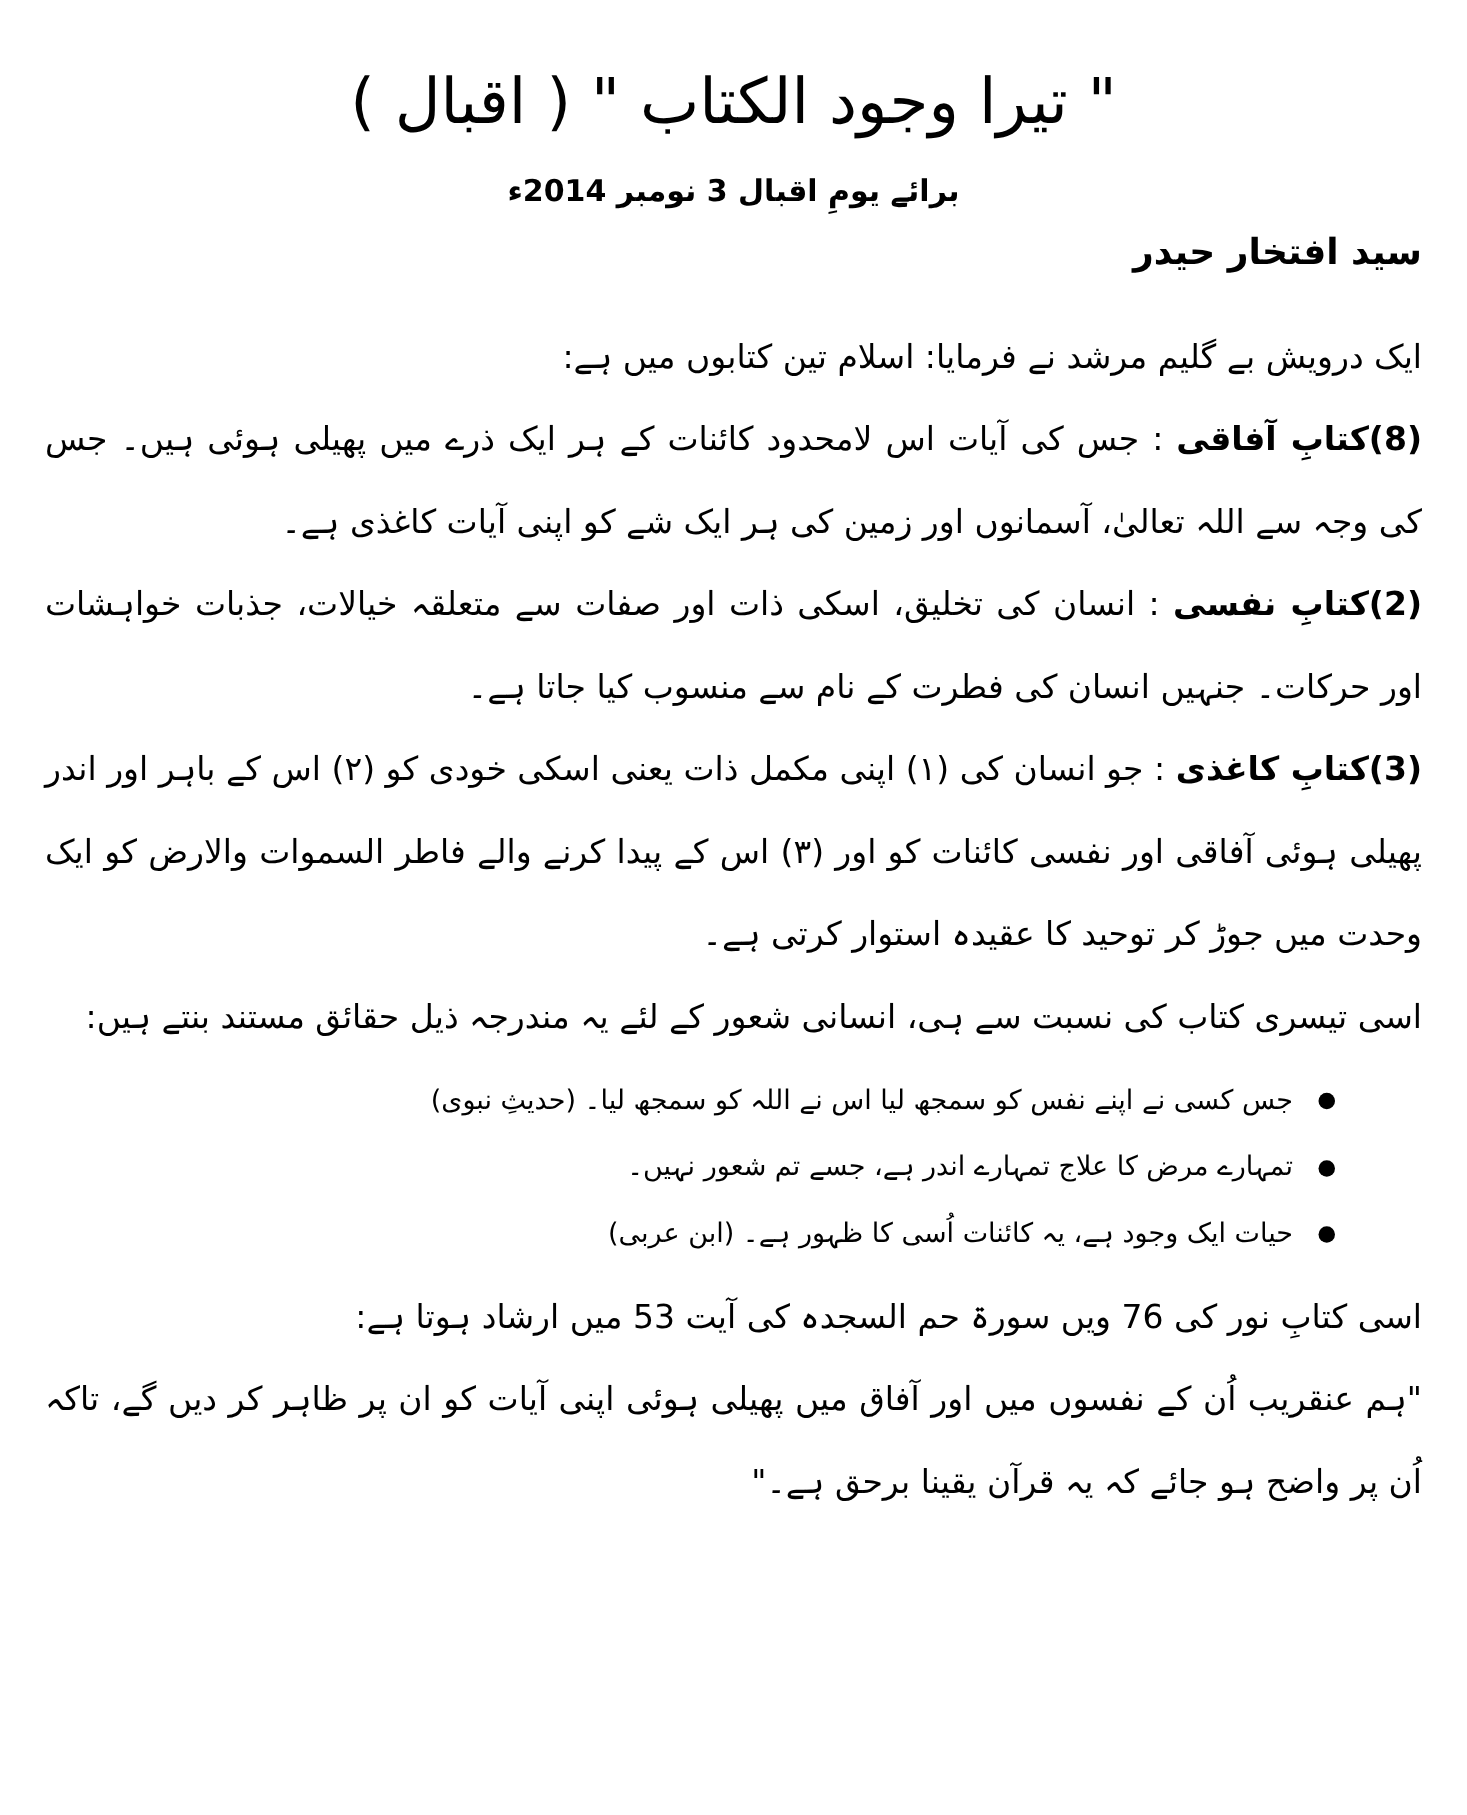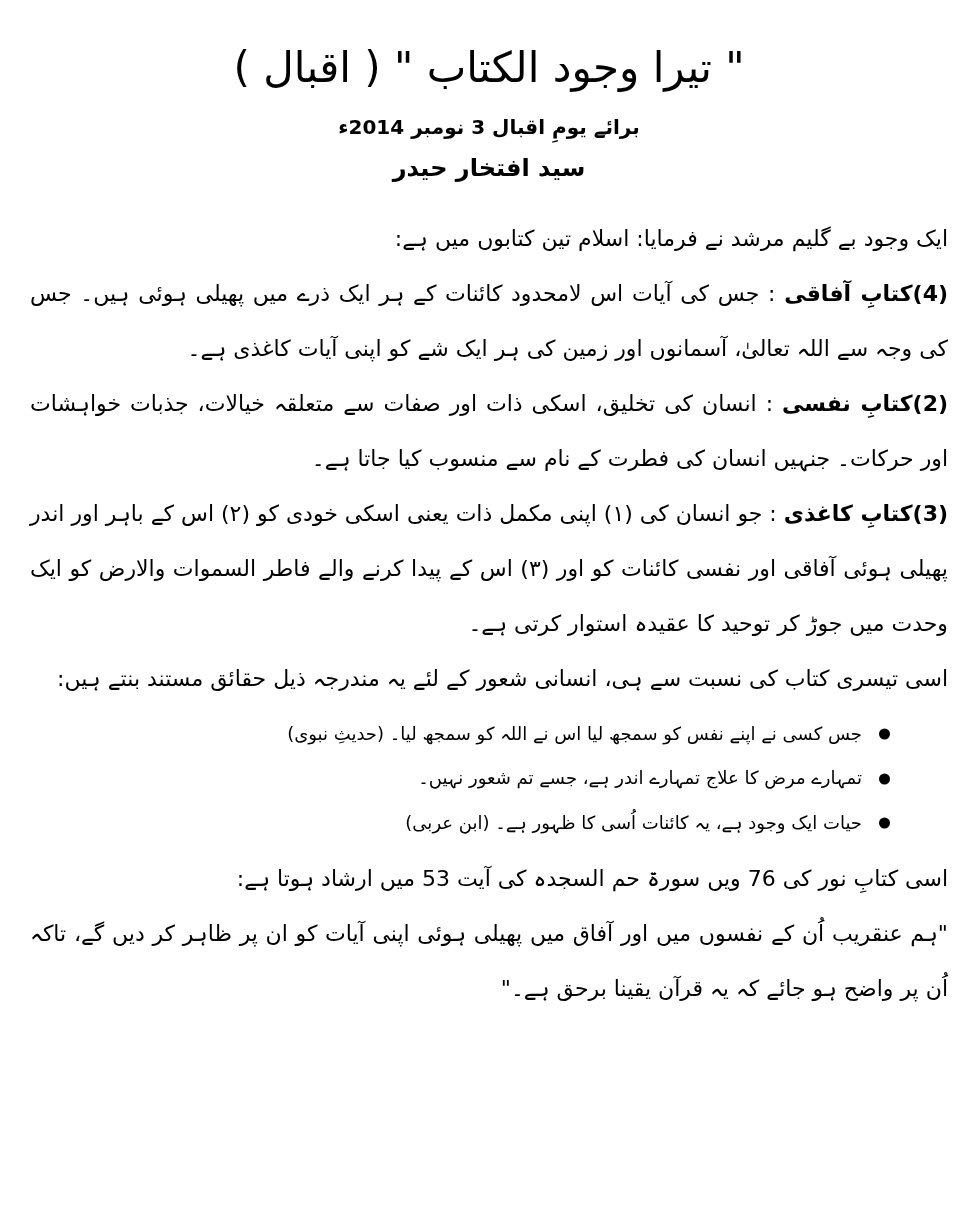--- a/index.html
+++ b/index.html
@@ -34,20 +34,21 @@
     font-size: 20px;
     font-weight: bold;
     line-height: 1.5;
     margin: 2px 0 10px 0;
   }
   .doc-author {
     font-size: 24px;
     font-weight: bold;
     line-height: 1.4;
     margin: 0 0 26px 0;
+    text-align: right;
   }
   .doc-body {
     direction: rtl;
     text-align: justify;
     font-size: 22px;
     line-height: 2.5;
   }
   .doc-body p {
     margin: 0;
   }
@@ -82,23 +83,23 @@
 <div class="page">
 
   <div class="doc-header">
     <h1 class="doc-title">" تیرا وجود الکتاب " ( اقبال )</h1>
     <div class="doc-subtitle">برائے یومِ اقبال 3 نومبر 2014ء</div>
     <div class="doc-author">سید افتخار حیدر</div>
   </div>
 
   <div class="doc-body">
 
-    <p>ایک وجود بے گلیم مرشد نے فرمایا: اسلام تین کتابوں میں ہے:</p>
+    <p>ایک درویش بے گلیم مرشد نے فرمایا: اسلام تین کتابوں میں ہے:</p>
 
-    <p><span class="book-label">(4)کتابِ آفاقی</span><span> : جس کی آیات اس لامحدود کائنات کے ہر ایک ذرے میں پھیلی ہوئی ہیں۔ جس کی وجہ سے اللہ تعالیٰ، آسمانوں اور زمین کی ہر ایک شے کو اپنی آیات کاغذی ہے۔</span></p>
+    <p><span class="book-label">(8)کتابِ آفاقی</span><span> : جس کی آیات اس لامحدود کائنات کے ہر ایک ذرے میں پھیلی ہوئی ہیں۔ جس کی وجہ سے اللہ تعالیٰ، آسمانوں اور زمین کی ہر ایک شے کو اپنی آیات کاغذی ہے۔</span></p>
 
     <p><span class="book-label">(2)کتابِ نفسی</span><span> : انسان کی تخلیق، اسکی ذات اور صفات سے متعلقہ خیالات، جذبات خواہشات اور حرکات۔ جنہیں انسان کی فطرت کے نام سے منسوب کیا جاتا ہے۔</span></p>
 
     <p><span class="book-label">(3)کتابِ کاغذی</span><span> : جو انسان کی (۱) اپنی مکمل ذات یعنی اسکی خودی کو (۲) اس کے باہر اور اندر پھیلی ہوئی آفاقی اور نفسی کائنات کو اور (۳) اس کے پیدا کرنے والے فاطر السموات والارض کو ایک وحدت میں جوڑ کر توحید کا عقیدہ استوار کرتی ہے۔</span></p>
 
     <p>اسی تیسری کتاب کی نسبت سے ہی، انسانی شعور کے لئے یہ مندرجہ ذیل حقائق مستند بنتے ہیں:</p>
 
     <ul class="facts-list">
       <li><span class="bullet-dot"></span><span>جس کسی نے اپنے نفس کو سمجھ لیا اس نے اللہ کو سمجھ لیا۔ (حدیثِ نبوی)</span></li>
       <li><span class="bullet-dot"></span><span>تمہارے مرض کا علاج تمہارے اندر ہے، جسے تم شعور نہیں۔</span></li>

